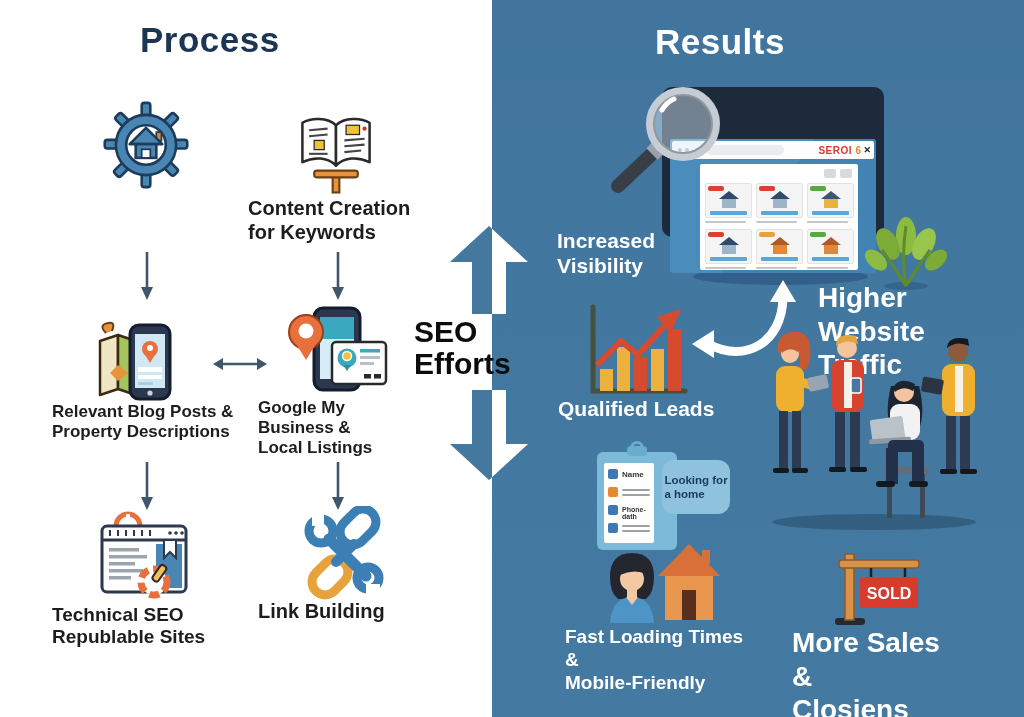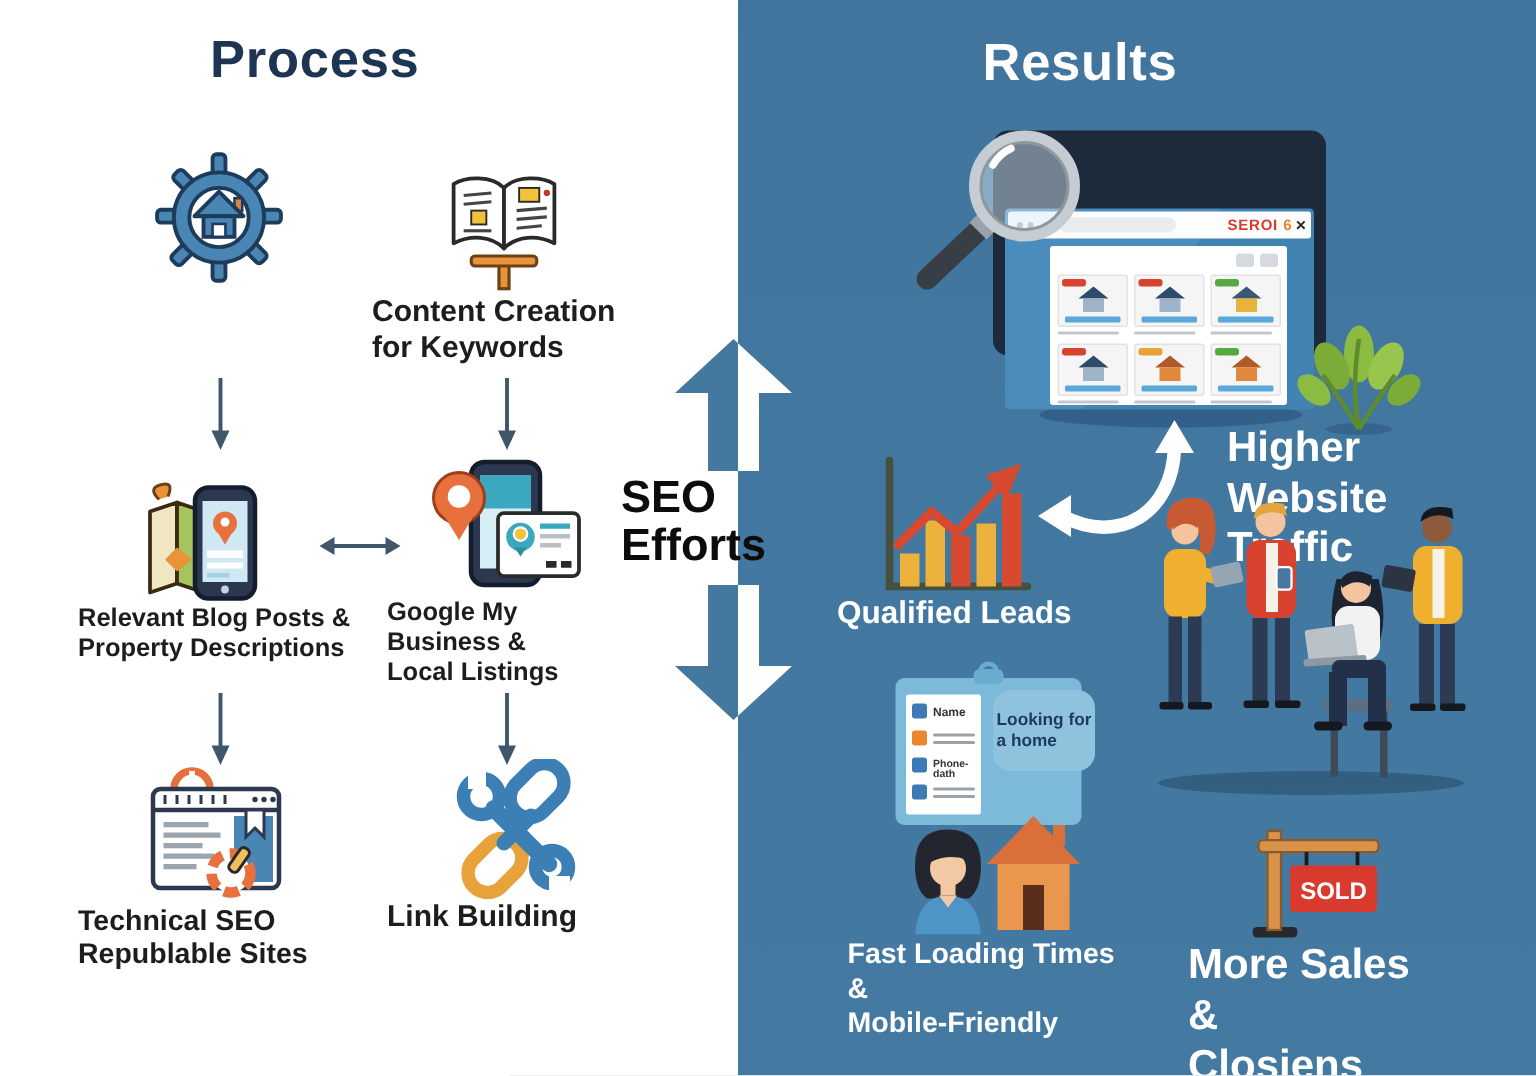--- a/index.html
+++ b/index.html
@@ -57,21 +57,21 @@
   .cimg{height:33px;background:#f5f5f5;border:1px solid #e2e2e2;border-radius:2px;position:relative;}
   .badge{position:absolute;top:2px;left:2px;width:16px;height:5px;border-radius:2px;}
   .roof{position:absolute;top:7px;left:50%;transform:translateX(-50%);width:0;height:0;
         border-left:10px solid transparent;border-right:10px solid transparent;border-bottom:8px solid #35557a;}
   .hbody{position:absolute;top:15px;left:50%;transform:translateX(-50%);width:14px;height:9px;}
   .door{width:4px;height:6px;background:#40301e;margin:3px auto 0;}
   .strip{position:absolute;bottom:2px;left:4px;right:4px;height:4px;background:#5aa8d9;border-radius:1px;}
   .cline{height:2px;background:#c3c7cb;width:88%;border-radius:1px;margin-top:3px;}
 
   
-  .clipboard{left:597px;top:452px;width:80px;height:98px;background:#7db9d8;border-radius:6px;padding-left:44px;}
+  .clipboard{left:597px;top:452px;width:80px;height:98px;background:#7db9d8;border-radius:6px;}
   .clip{position:absolute;left:50%;top:-6px;transform:translateX(-50%);width:20px;height:10px;background:#6aaccd;border-radius:4px;}
   .clip-ring{position:absolute;left:50%;top:-11px;transform:translateX(-50%);width:8px;height:8px;border:3px solid #6aaccd;border-radius:50%;background:#44789f;}
   .paper{position:absolute;left:7px;top:11px;width:50px;height:80px;background:#ffffff;border-radius:2px;}
   .chk-row{position:absolute;left:4px;height:12px;}
   .chk-ic{position:absolute;left:0;top:0;width:10px;height:10px;border-radius:2px;}
   .chk-txt{position:absolute;left:14px;top:1px;font-size:8px;font-weight:700;color:#333;}
   .chk-line{position:absolute;left:14px;width:28px;height:2px;background:#9aa2a8;border-radius:1px;}
   .bubble{left:662px;top:460px;width:68px;height:54px;background:#8fc3dd;border-radius:12px;
           color:#1c3a5e;font-size:11.5px;font-weight:700;line-height:1.25;display:flex;align-items:center;justify-content:center;}
 </style>
@@ -373,20 +373,22 @@
     <path d="M10 4 L10 88 L102 88" stroke="#46503f" stroke-width="5" fill="none" stroke-linecap="round"></path>
     <rect x="17" y="66" width="13" height="22" fill="#ecb23d"></rect>
     <rect x="34" y="44" width="13" height="44" fill="#ecb23d"></rect>
     <rect x="51" y="54" width="13" height="34" fill="#d64a30"></rect>
     <rect x="68" y="46" width="13" height="42" fill="#ecb23d"></rect>
     <rect x="85" y="26" width="13" height="62" fill="#d64a30"></rect>
     <path d="M14 62 L38 38 L55 52 L84 20" stroke="#d64a30" stroke-width="6" fill="none" stroke-linejoin="round"></path>
     <polygon points="98,6 74,14 88,30" fill="#d64a30"></polygon>
   </svg>
 
+  <div class="abs r-label ctr ml" style="left:557px;top:228px;width:145px;font-size:21px">Increased
+Visibility</div>
   <div class="abs r-label ctr ml" style="left:818px;top:281px;width:175px;font-size:28px">Higher Website
 Traffic</div>
   <div class="abs r-label ctr" style="left:558px;top:396px;width:162px;font-size:21px">Qualified Leads</div>
   <div class="abs r-label ctr ml" style="left:565px;top:626px;width:196px;font-size:19px">Fast Loading Times &amp;
 Mobile-Friendly</div>
   <div class="abs r-label ctr ml" style="left:792px;top:626px;width:172px;font-size:28px">More Sales &amp;
 Closiens</div>
 
   <div class="abs clipboard">
     <span class="clip-ring"></span>

